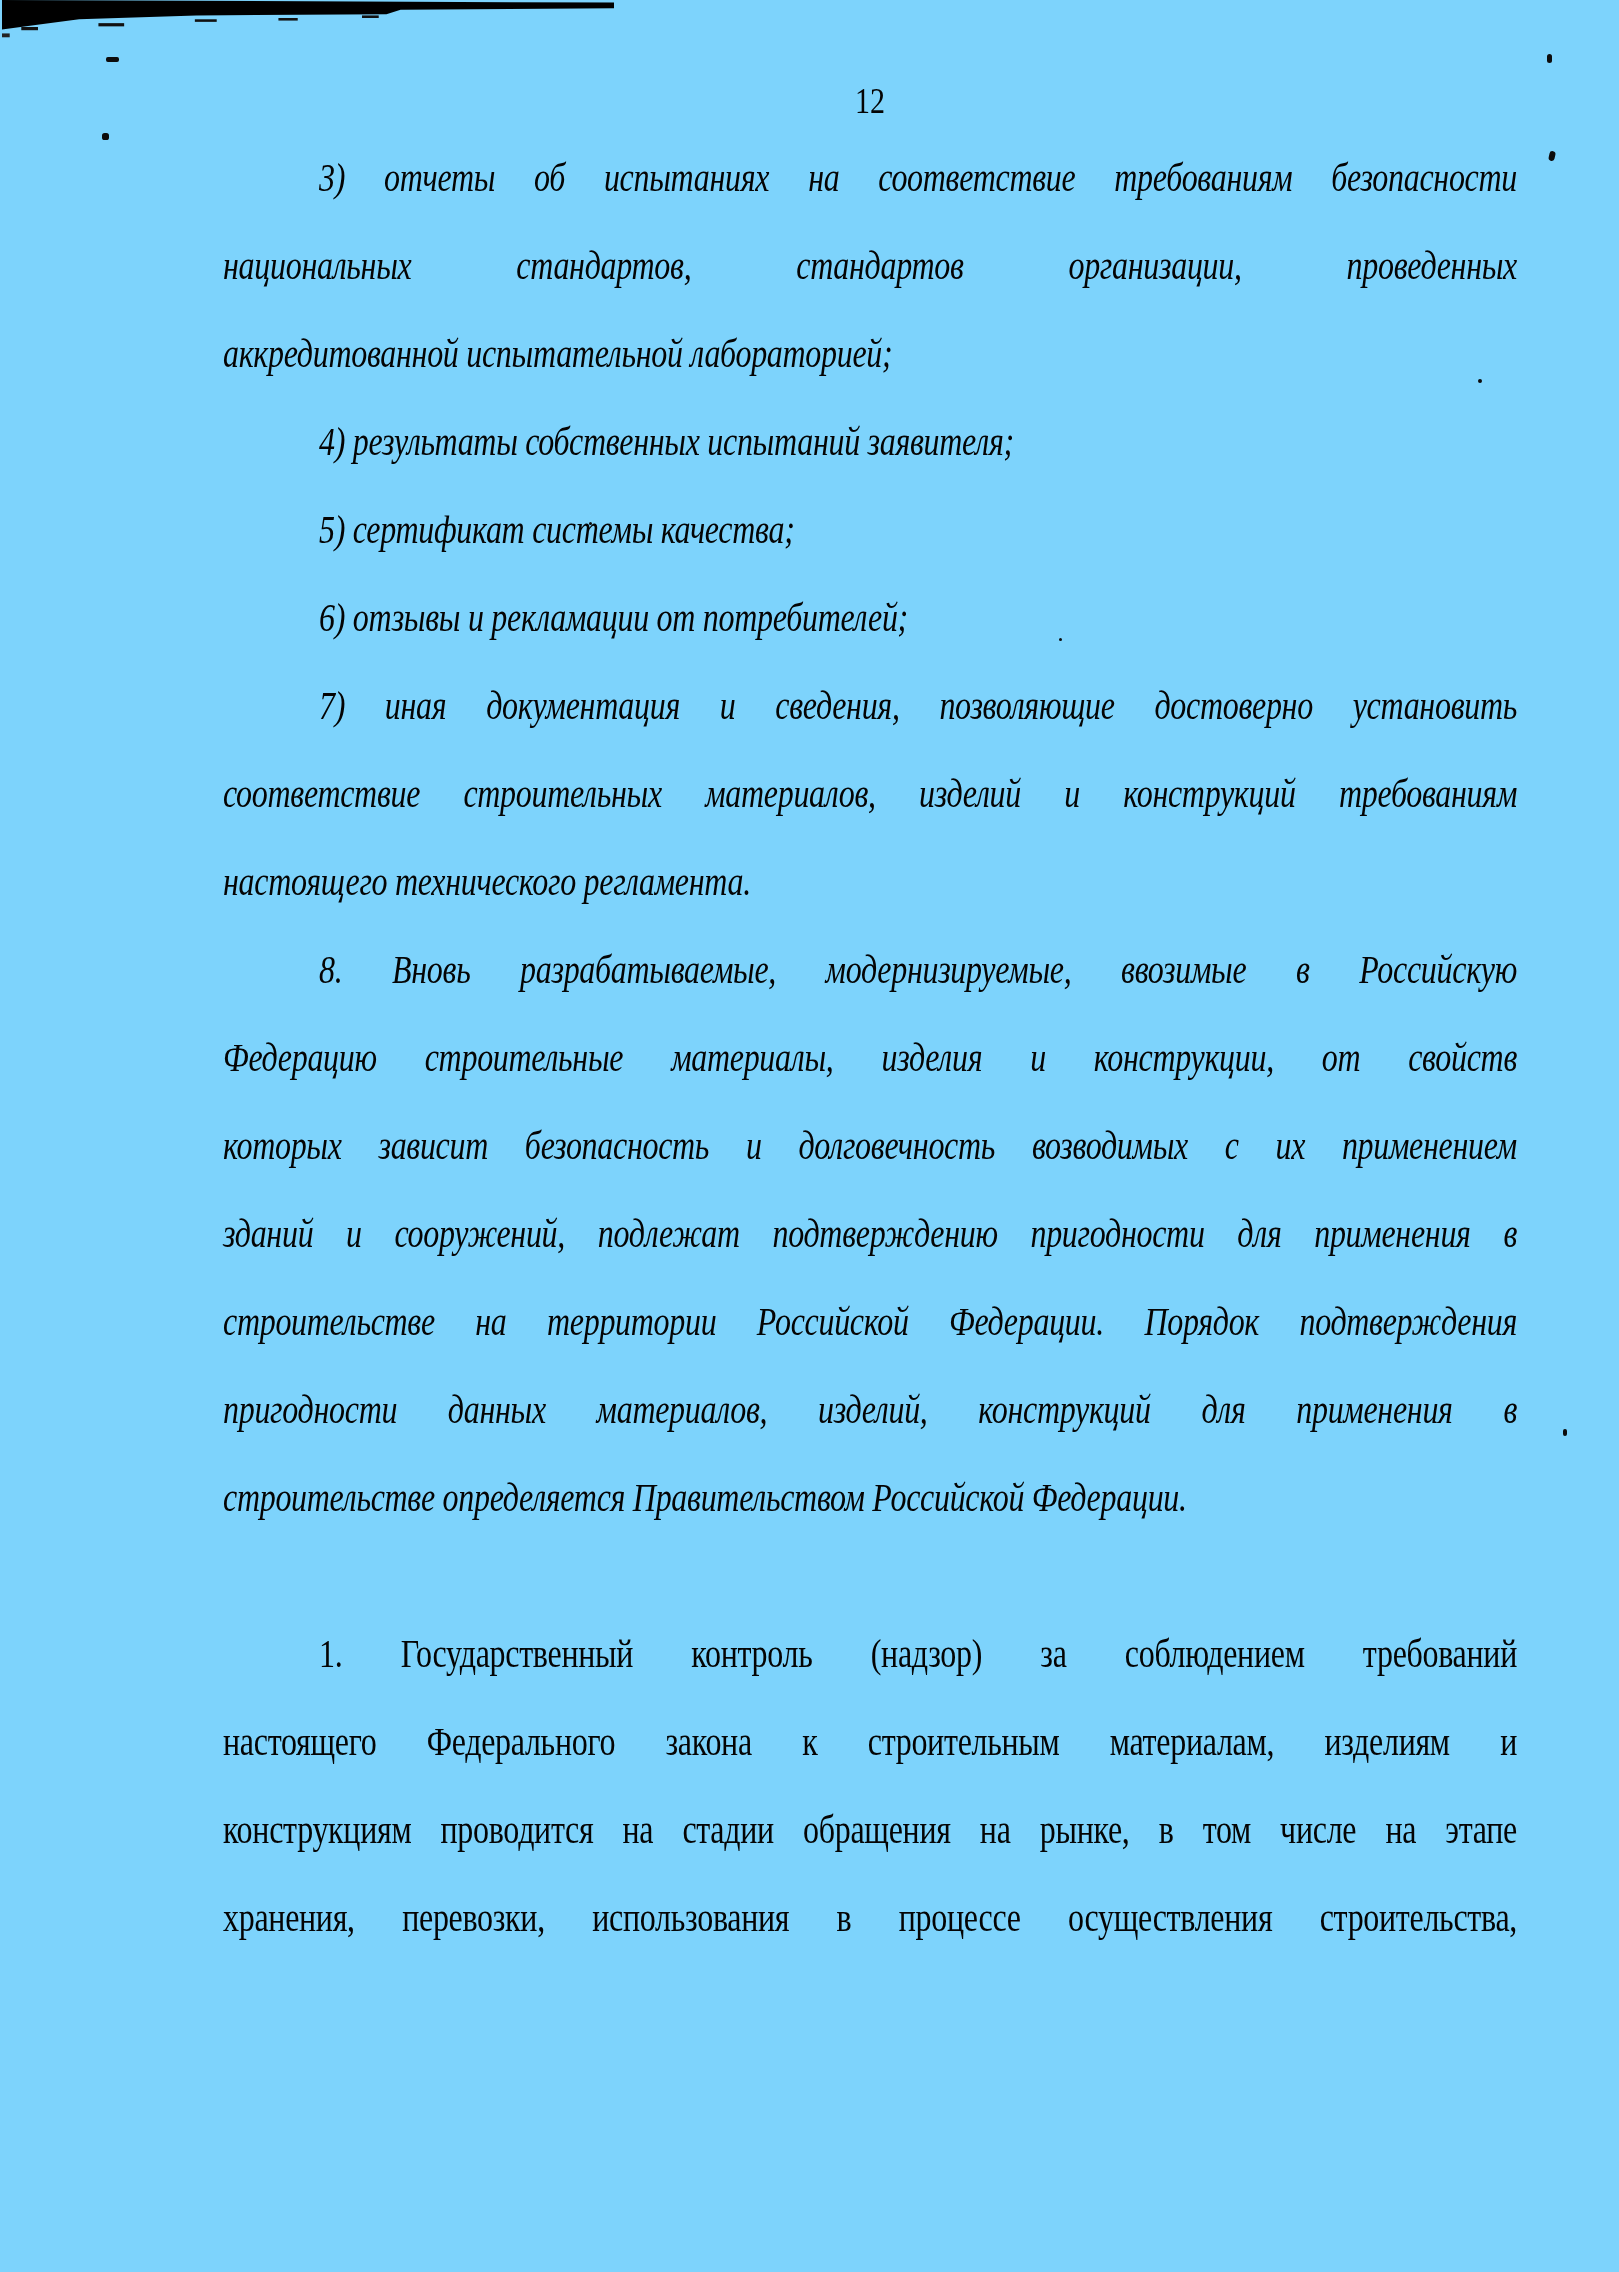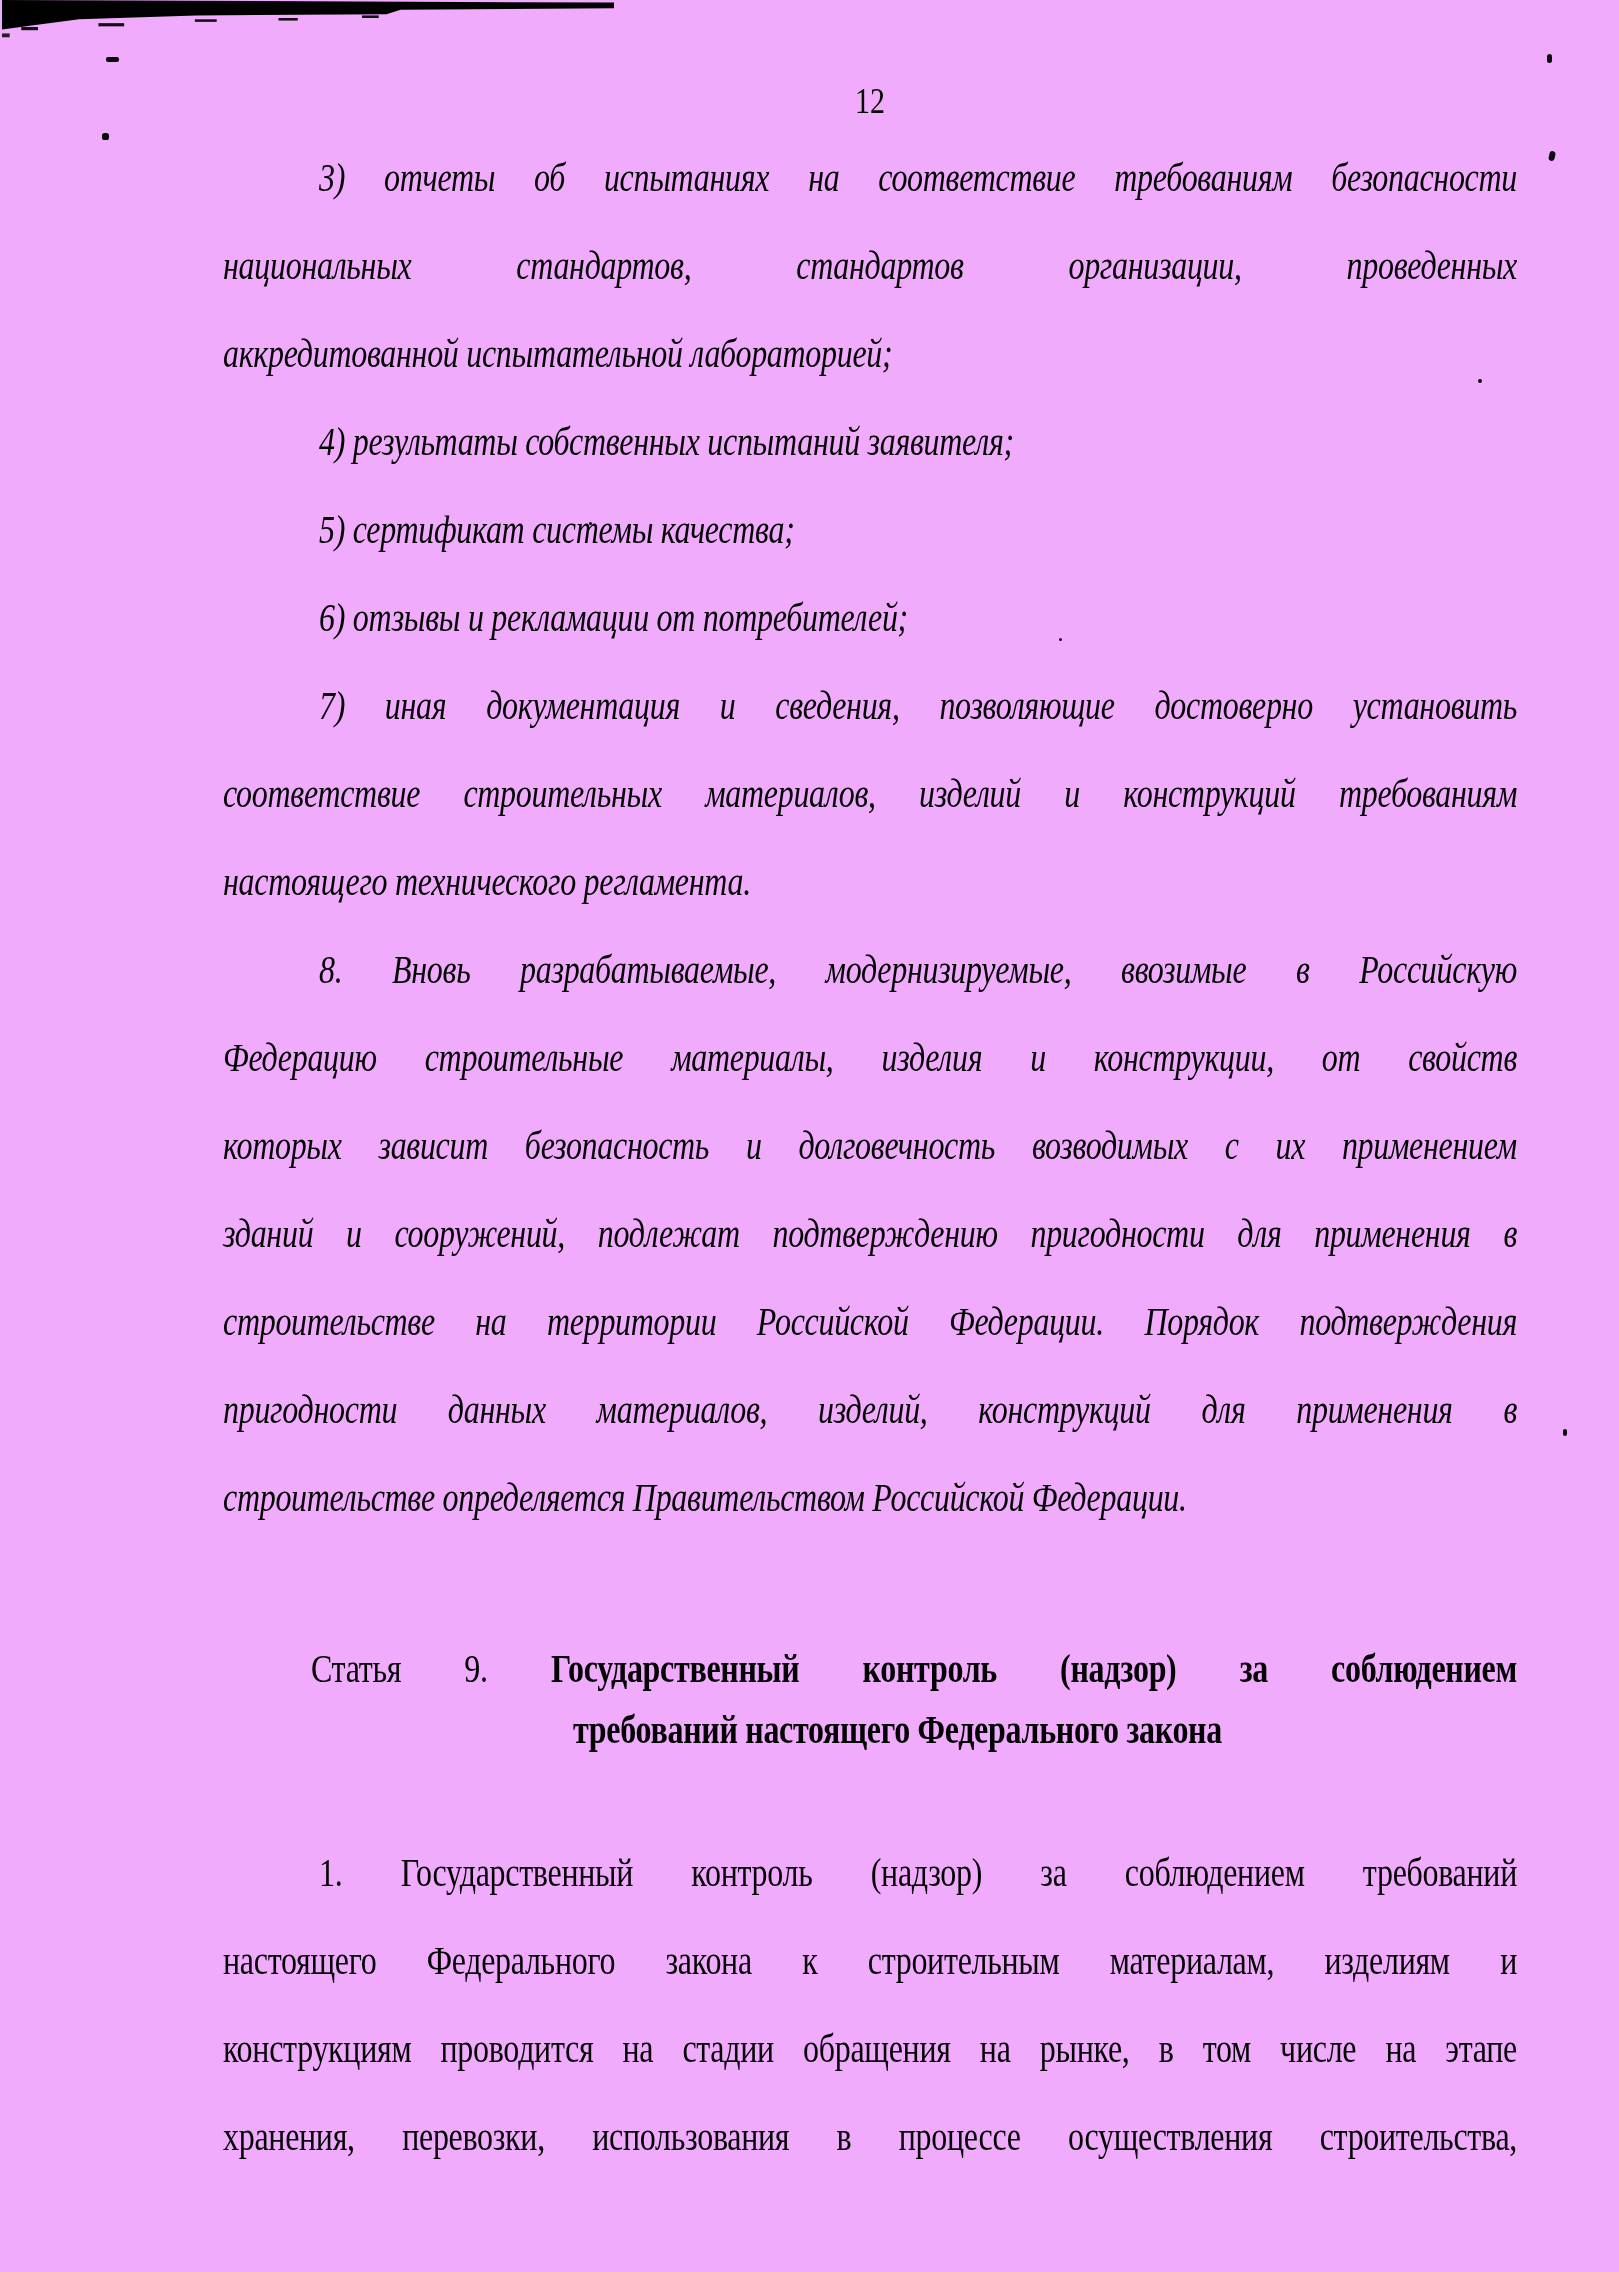--- a/index.html
+++ b/index.html
@@ -1,21 +1,21 @@
 <!DOCTYPE html>
 <html style="font-size:10.4px"><head>
 <meta charset="utf-8">
 <style>
   html, body { margin: 0; padding: 0; }
   body { background: #e8e8e8; }
   .page {
     position: relative;
     width: 1620px;
     height: 2273px;
-    background: #f0abfc;
+    background: #7dd3fc;
     font-family: "Liberation Serif", "DejaVu Serif", serif;
     color: #040404;
     overflow: hidden;
   }
   .content {
     margin-left: 223px;
     width: 1294px;
   }
   .pagenum {
     margin-top: 85px;
@@ -93,24 +93,20 @@
 
       <div class="ln ind jfull">8. Вновь разрабатываемые, модернизируемые, ввозимые в Российскую</div>
       <div class="ln jfull">Федерацию строительные материалы, изделия и конструкции, от свойств</div>
       <div class="ln jfull">которых зависит безопасность и долговечность возводимых с их применением</div>
       <div class="ln jfull">зданий и сооружений, подлежат подтверждению пригодности для применения в</div>
       <div class="ln jfull">строительстве на территории Российской Федерации. Порядок подтверждения</div>
       <div class="ln jfull">пригодности данных материалов, изделий, конструкций для применения в</div>
       <div class="ln">строительстве определяется Правительством Российской Федерации.</div>
     </div>
 
-    <div class="heading">
-      <div class="hl hl1 jfull"><span>Статья 9.</span> <span class="b">Государственный контроль (надзор) за соблюдением</span></div>
-      <div class="hl hl2">требований настоящего Федерального закона</div>
-    </div>
 
     <div class="p7">
       <div class="ln ind jfull">1. Государственный контроль (надзор) за соблюдением требований</div>
       <div class="ln jfull">настоящего Федерального закона к строительным материалам, изделиям и</div>
       <div class="ln jfull">конструкциям проводится на стадии обращения на рынке, в том числе на этапе</div>
       <div class="ln jfull">хранения, перевозки, использования в процессе осуществления строительства,</div>
     </div>
 
   </div>
 </div>

